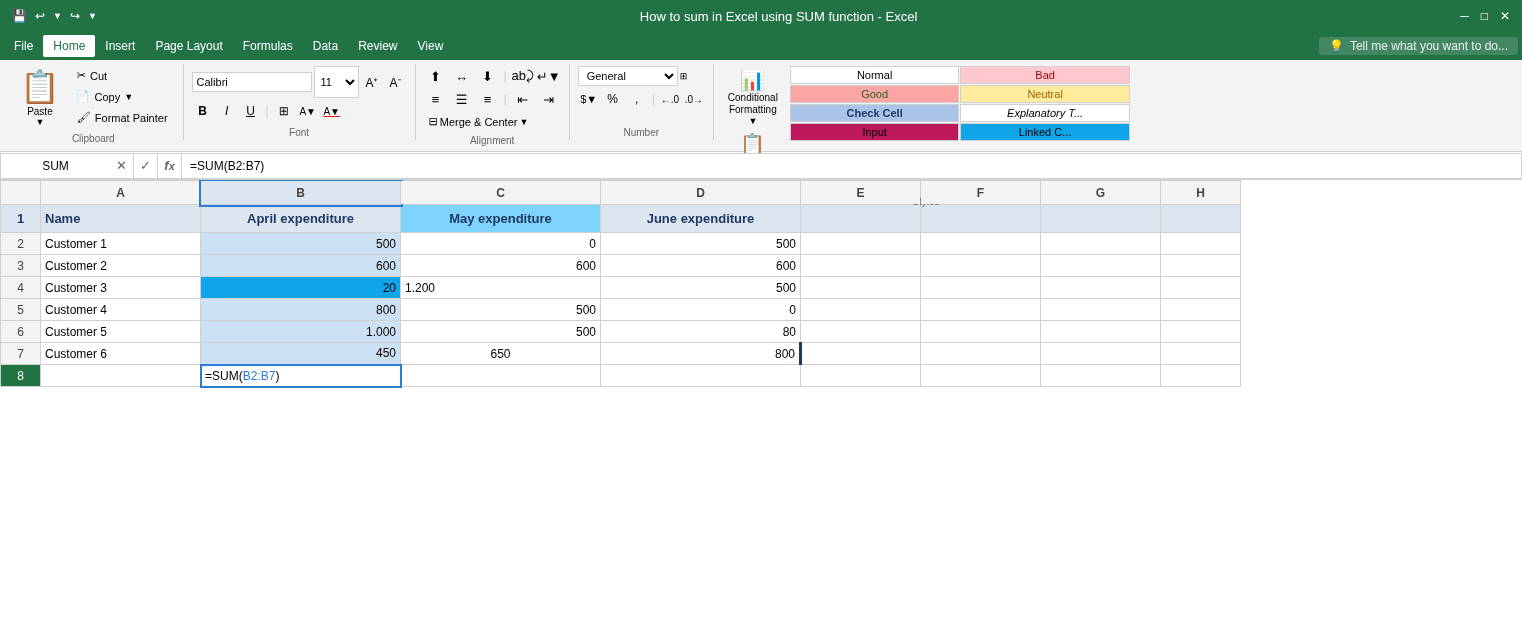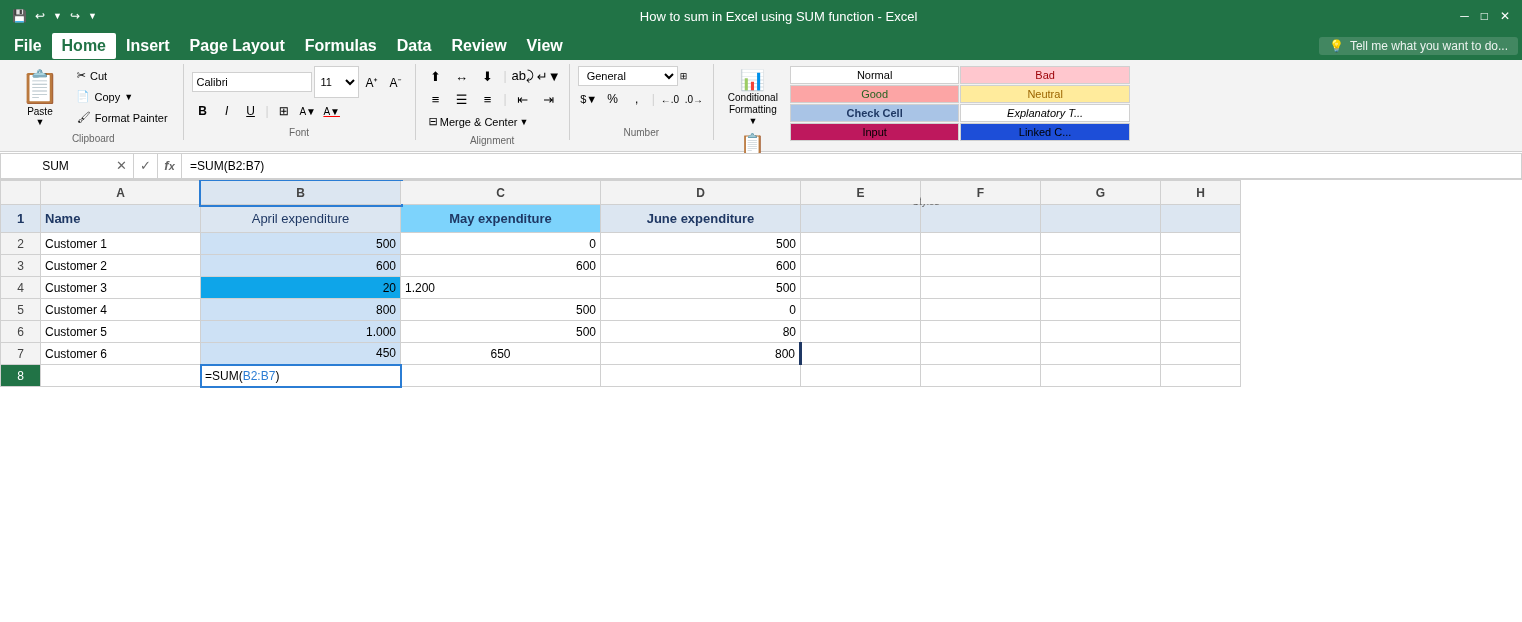--- a/index.html
+++ b/index.html
@@ -24,22 +24,21 @@
       color: white;
       height: 28px;
       display: flex;
       align-items: center;
       padding: 0 4px;
     }
     .menu-item {
       padding: 4px 10px;
       cursor: pointer;
       border-radius: 2px;
-      font-size: 16px;
-      font-weight: bold;
+      font-size: 12px;
     }
     .menu-item.active { background: white; color: #217346; }
 
     
     .ribbon {
       background: #f3f3f3;
       border-bottom: 1px solid #d0d0d0;
       padding: 2px 0 0 0;
       min-height: 92px;
     }
@@ -161,21 +160,21 @@
       min-width: 80px;
       text-align: center;
     }
     .style-normal { background: white; }
     .style-bad { background: #ffc7ce; color: #9c0006; }
     .style-good { background: #fca5a5; color: #276221; }
     .style-neutral { background: #ffeb9c; color: #9c6500; }
     .style-check { background: #a9c4e6; color: #1f3864; font-weight: bold; }
     .style-explanatory { background: white; font-style: italic; }
     .style-input { background: #be185d; }
-    .style-linked { background: #1d4ed8; }
+    .style-linked { background: #0ea5e9; }
 
     
     .formula-bar {
       display: flex;
       align-items: center;
       height: 28px;
       border-bottom: 1px solid #d0d0d0;
       background: white;
     }
     .name-box {
@@ -515,21 +514,21 @@
         <th class="col-header">F</th>
         <th class="col-header">G</th>
         <th class="col-header">H</th>
       </tr>
     </thead>
     <tbody>
 
       <tr class="cell-header-row">
         <td class="row-header">1</td>
         <td style="font-weight:bold;color:#1f3864;background:#dce6f1;">Name</td>
-        <td style="font-weight:normal;color:#1f3864;background:#dce6f1;text-align:center;">April expenditure</td>
+        <td style="font-weight:bold;color:#1f3864;background:#dce6f1;text-align:center;">April expenditure</td>
         <td style="font-weight:bold;color:#1f3864;background:#7dd3fc;text-align:center;">May expenditure</td>
         <td style="font-weight:bold;color:#1f3864;background:#dce6f1;text-align:center;">June expenditure</td>
         <td></td>
         <td></td>
         <td></td>
         <td></td>
       </tr>
 
       <tr>
         <td class="row-header">2</td>

